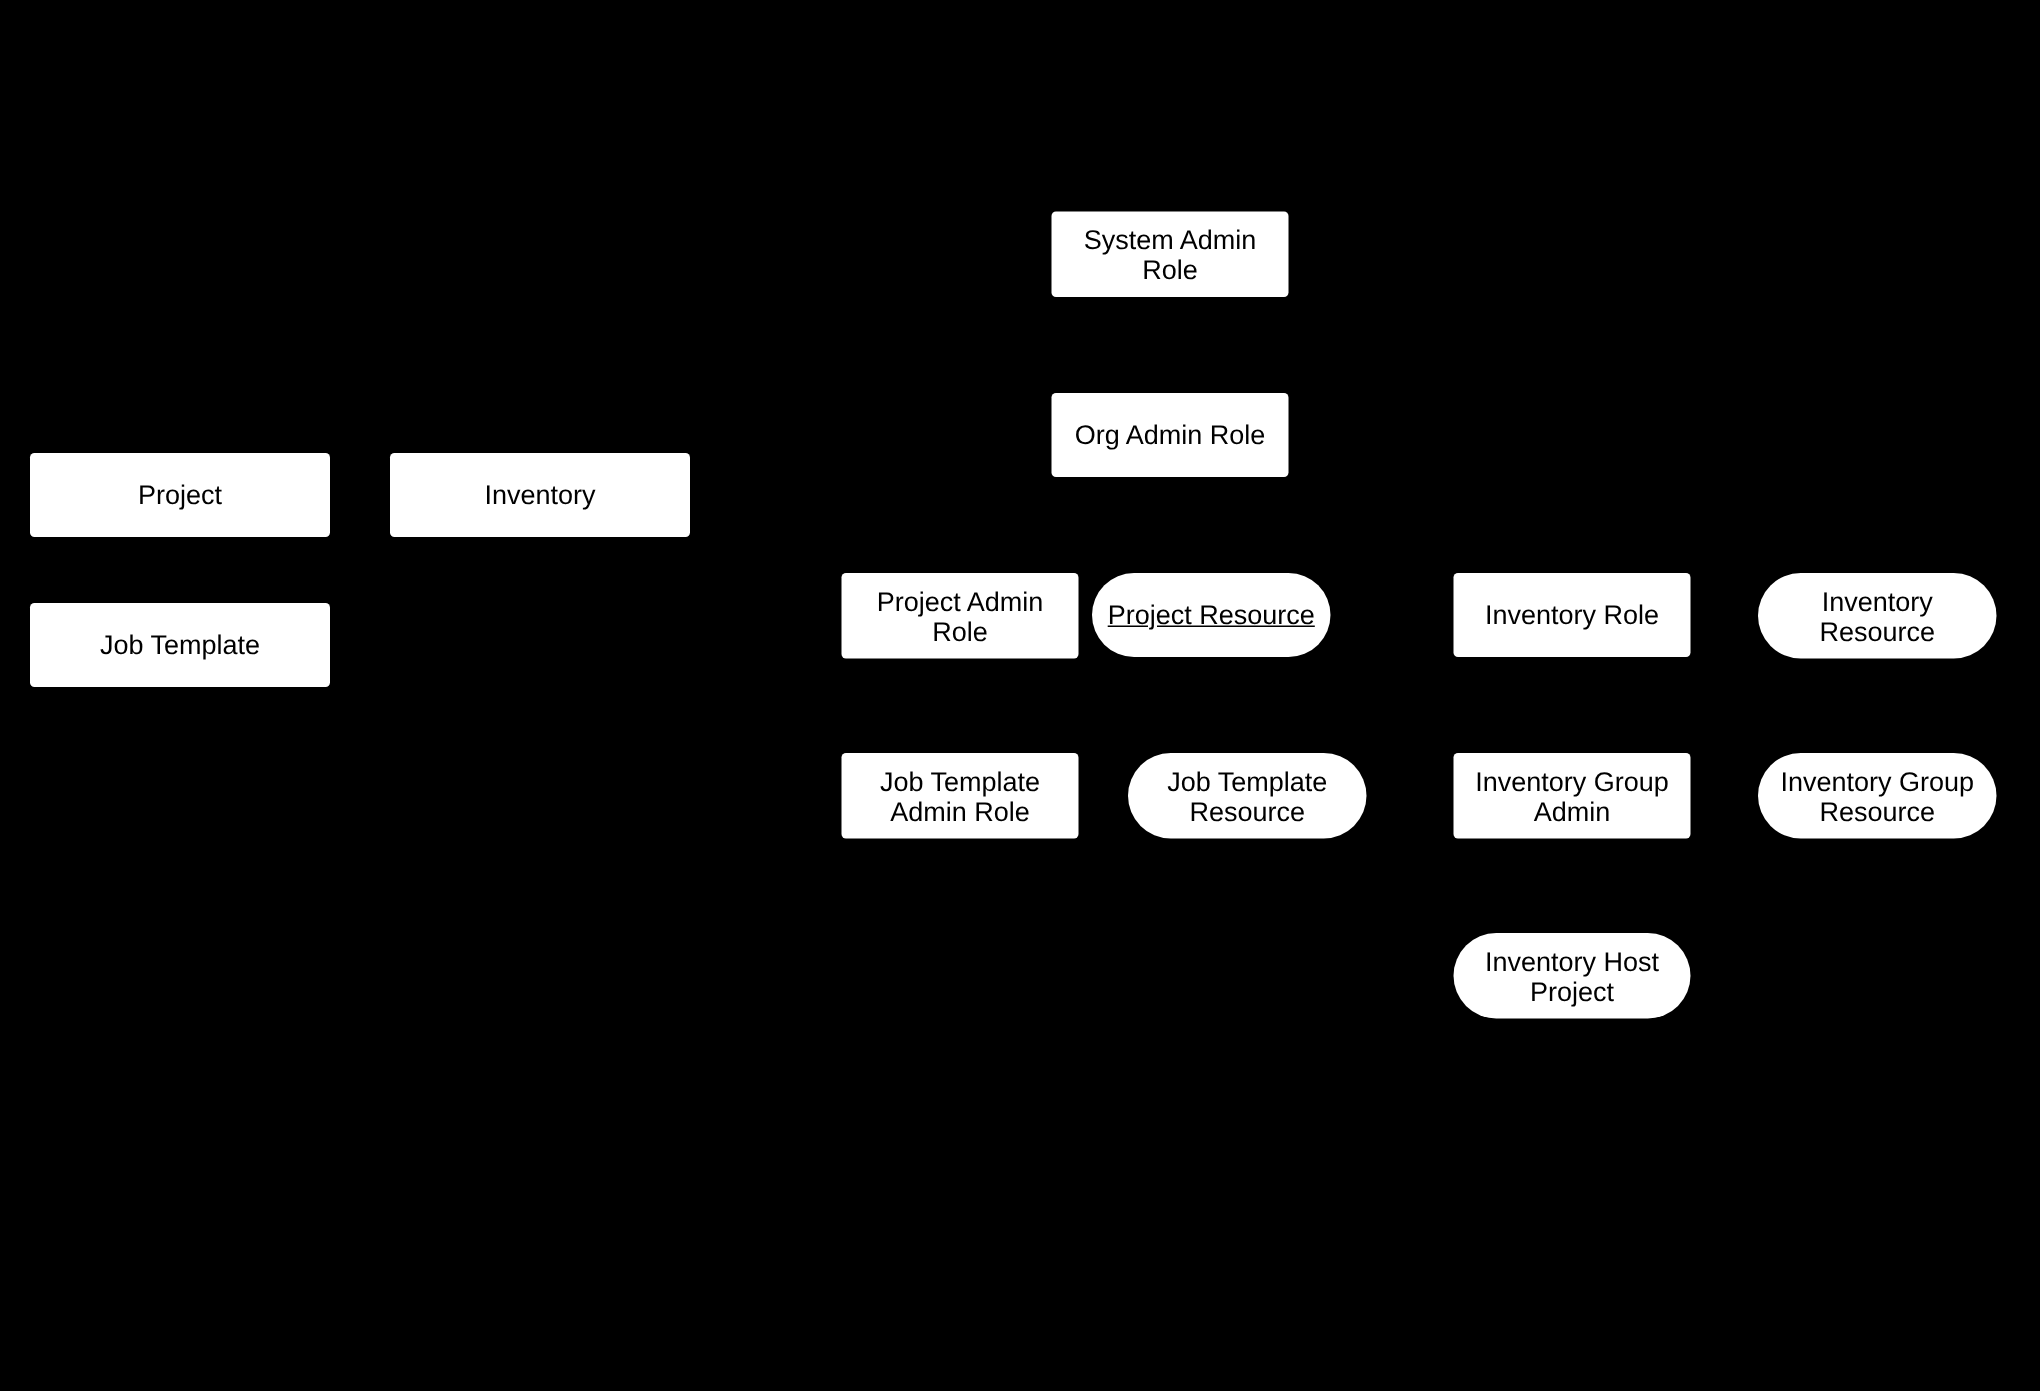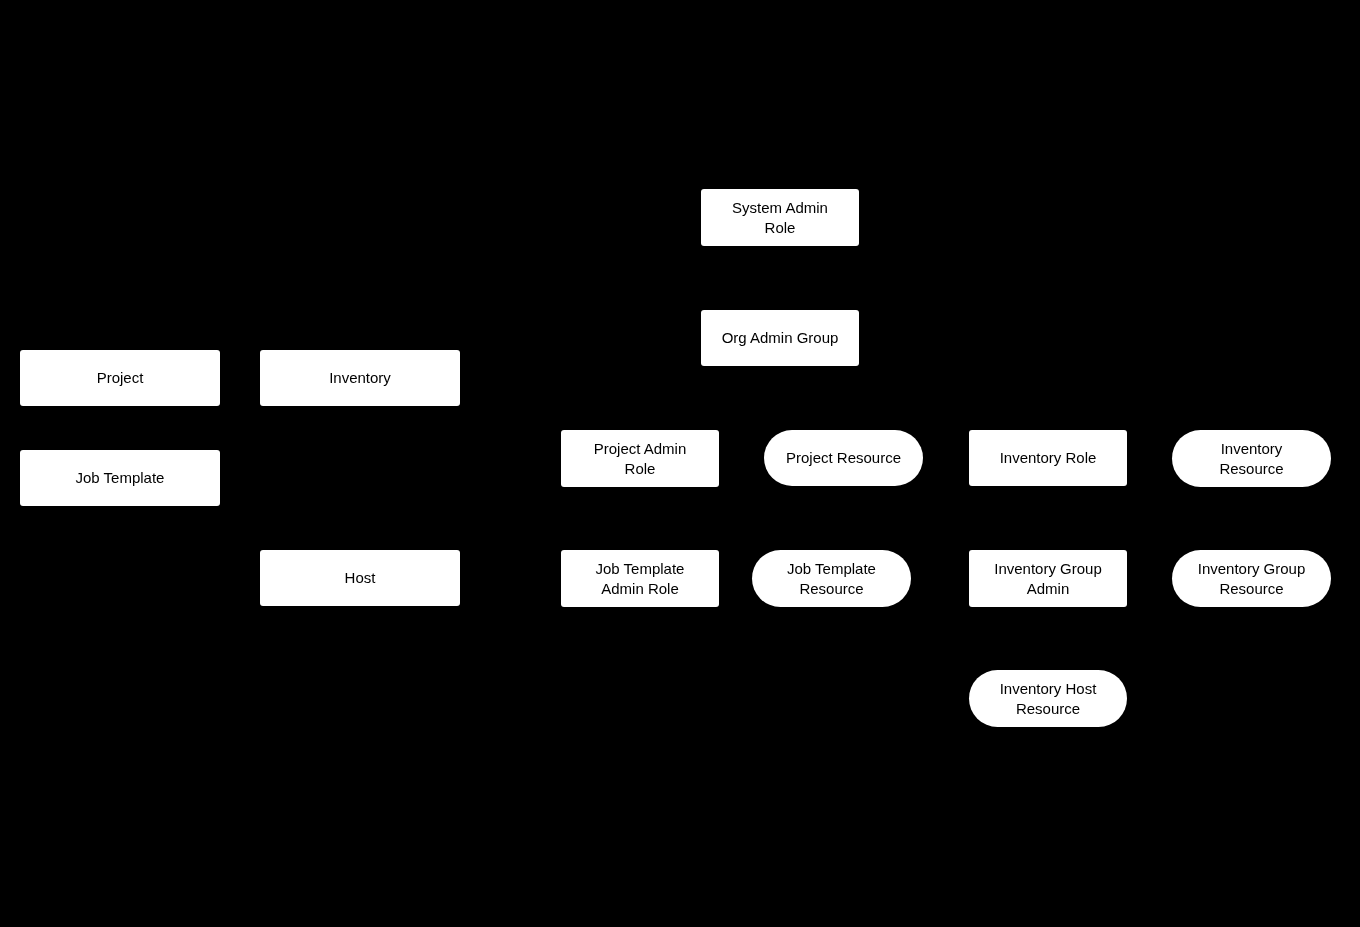--- a/index.html
+++ b/index.html
@@ -16,54 +16,52 @@
     font-family: "Liberation Sans", sans-serif;
   }
   .node {
     position: absolute;
     background: #ffffff;
     color: #000000;
     display: flex;
     align-items: center;
     justify-content: center;
     text-align: center;
-    font-size: 15px;
+    font-size: 18px;
     line-height: 20px;
     box-sizing: border-box;
     padding: 2px 6px;
     white-space: pre-line;
-    margin-top: 48px;
   }
   .node.rect {
     border-radius: 3px;
   }
   .node.pill {
     border-radius: 999px;
   }
 </style>
 </head>
 <body>
 
 <div id="canvas">
     <div class="node rect" style="left: 20px; top: 302px; width: 200px; height: 56px;">Project</div>
     <div class="node rect" style="left: 260px; top: 302px; width: 200px; height: 56px;">Inventory</div>
     <div class="node rect" style="left: 20px; top: 402px; width: 200px; height: 56px;">Job Template</div>
-    <div class="node rect" style="left: 260px; top: 502px; width: 200px; height: 56px;">Host</div>
     <div class="node rect" style="left: 701px; top: 141px; width: 158px; height: 57px;">System Admin
 Role</div>
-    <div class="node rect" style="left: 701px; top: 262px; width: 158px; height: 56px;">Org Admin Group</div>
+    <div class="node rect" style="left: 701px; top: 262px; width: 158px; height: 56px;">Org Admin Role</div>
     <div class="node rect" style="left: 561px; top: 382px; width: 158px; height: 57px;">Project Admin
 Role</div>
-    <div class="node pill" style="left: 764px; top: 382px; width: 159px; height: 56px;">Project Resource</div>
+    <div class="node pill" style="left: 728px; top: 382px; width: 159px; height: 56px; text-decoration: underline;">Project Resource</div>
     <div class="node rect" style="left: 969px; top: 382px; width: 158px; height: 56px;">Inventory Role</div>
     <div class="node pill" style="left: 1172px; top: 382px; width: 159px; height: 57px;">Inventory
 Resource</div>
     <div class="node rect" style="left: 561px; top: 502px; width: 158px; height: 57px;">Job Template
 Admin Role</div>
     <div class="node pill" style="left: 752px; top: 502px; width: 159px; height: 57px;">Job Template
 Resource</div>
     <div class="node rect" style="left: 969px; top: 502px; width: 158px; height: 57px;">Inventory Group
 Admin</div>
     <div class="node pill" style="left: 1172px; top: 502px; width: 159px; height: 57px;">Inventory Group
 Resource</div>
     <div class="node pill" style="left: 969px; top: 622px; width: 158px; height: 57px;">Inventory Host
-Resource</div>
+Project</div>
   </div>
 
 </body></html>

